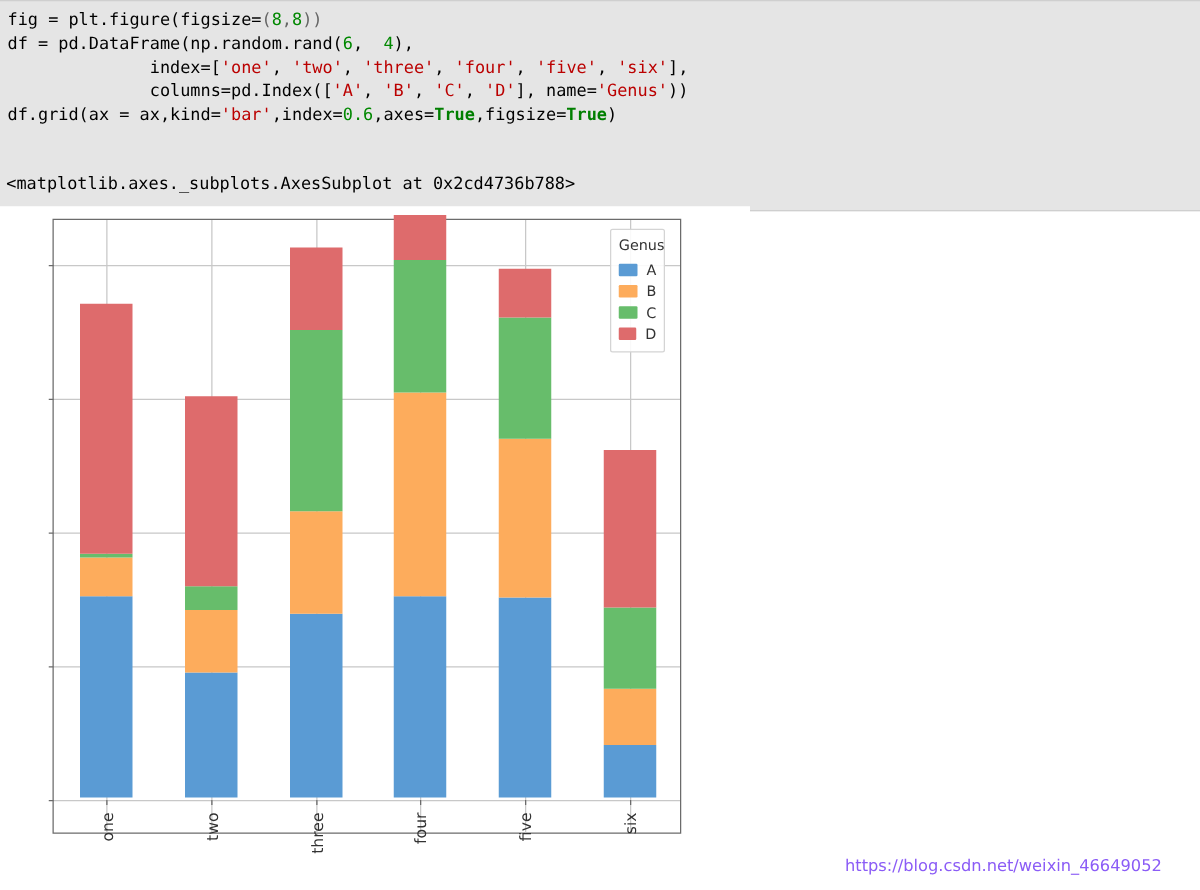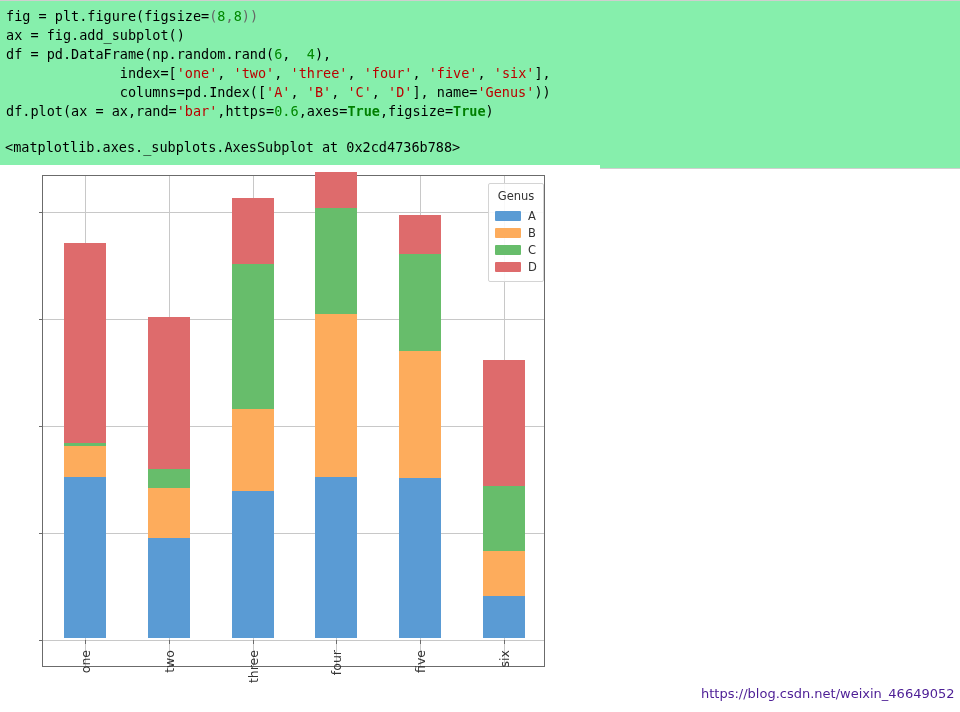--- a/index.html
+++ b/index.html
@@ -14,21 +14,21 @@
     font-family: "DejaVu Sans", sans-serif;
     overflow: hidden;
   }
 
   
   #code-cell {
     position: absolute;
     left: 0; top: 0;
     width: 960px;
     height: 169px;
-    background: #86efac;
+    background: #e5e5e5;
     border-top: 1px solid #cfcfcf;
     border-bottom: 1px solid #cfcfcf;
     box-sizing: border-box;
     padding: 6px 0 0 6px;
   }
   #code-cell .line {
     font-family: "DejaVu Sans Mono", monospace;
     font-size: 13.5px;
     line-height: 19px;
     color: #000000;
@@ -112,21 +112,21 @@
     position: absolute;
     left: 0;
     width: 100%;
   }
 
   
   #legend {
     position: absolute;
     left: 488px;
     top: 18px;
-    width: 56px;
+    width: 44px;
     background: rgba(255,255,255,0.88);
     border: 1px solid #d4d4d4;
     border-radius: 2px;
     padding: 5px 6px 6px 6px;
     box-sizing: border-box;
   }
   #legend-title {
     font-size: 11.5px;
     color: #333333;
     text-align: center;
@@ -147,36 +147,34 @@
     color: #333333;
     margin-left: 7px;
   }
 
   
   #watermark {
     position: absolute;
     left: 676px;
     top: 686px;
     font-size: 13px;
-    color: #4c1d95;
+    color: #8b5cf6;
     font-family: "DejaVu Sans", sans-serif;
     white-space: nowrap;
-    margin-left: 25px;
   }
 </style>
 </head>
 <body>
 
 <div id="code-cell">
     <div class="line"><span class="tok-pl">fig = plt.figure(figsize=</span><span class="tok-op">(</span><span class="tok-num">8</span><span class="tok-op">,</span><span class="tok-num">8</span><span class="tok-op">))</span></div>
-    <div class="line"><span class="tok-pl">ax = fig.add_subplot()</span></div>
     <div class="line"><span class="tok-pl">df = pd.DataFrame(np.random.rand(</span><span class="tok-num">6</span><span class="tok-pl">,  </span><span class="tok-num">4</span><span class="tok-pl">),</span></div>
     <div class="line"><span class="tok-pl">              index=[</span><span class="tok-str">'one'</span><span class="tok-pl">, </span><span class="tok-str">'two'</span><span class="tok-pl">, </span><span class="tok-str">'three'</span><span class="tok-pl">, </span><span class="tok-str">'four'</span><span class="tok-pl">, </span><span class="tok-str">'five'</span><span class="tok-pl">, </span><span class="tok-str">'six'</span><span class="tok-pl">],</span></div>
     <div class="line"><span class="tok-pl">              columns=pd.Index([</span><span class="tok-str">'A'</span><span class="tok-pl">, </span><span class="tok-str">'B'</span><span class="tok-pl">, </span><span class="tok-str">'C'</span><span class="tok-pl">, </span><span class="tok-str">'D'</span><span class="tok-pl">], name=</span><span class="tok-str">'Genus'</span><span class="tok-pl">))</span></div>
-    <div class="line"><span class="tok-pl">df.plot(ax = ax,rand=</span><span class="tok-str">'bar'</span><span class="tok-pl">,https=</span><span class="tok-num">0.6</span><span class="tok-pl">,axes=</span><span class="tok-kw">True</span><span class="tok-pl">,figsize=</span><span class="tok-kw">True</span><span class="tok-pl">)</span></div>
+    <div class="line"><span class="tok-pl">df.grid(ax = ax,kind=</span><span class="tok-str">'bar'</span><span class="tok-pl">,index=</span><span class="tok-num">0.6</span><span class="tok-pl">,axes=</span><span class="tok-kw">True</span><span class="tok-pl">,figsize=</span><span class="tok-kw">True</span><span class="tok-pl">)</span></div>
   </div>
 
 <div id="repr-line">&lt;matplotlib.axes._subplots.AxesSubplot at 0x2cd4736b788&gt;</div>
 
 <div id="figure">
   <div id="plot-area">
       <div class="gridline-h" style="top: 464px;"></div>
       <div class="ytick-mark" style="top: 464px; left: -4px;"></div>
       <div class="gridline-h" style="top: 357px;"></div>
       <div class="ytick-mark" style="top: 357px; left: -4px;"></div>

